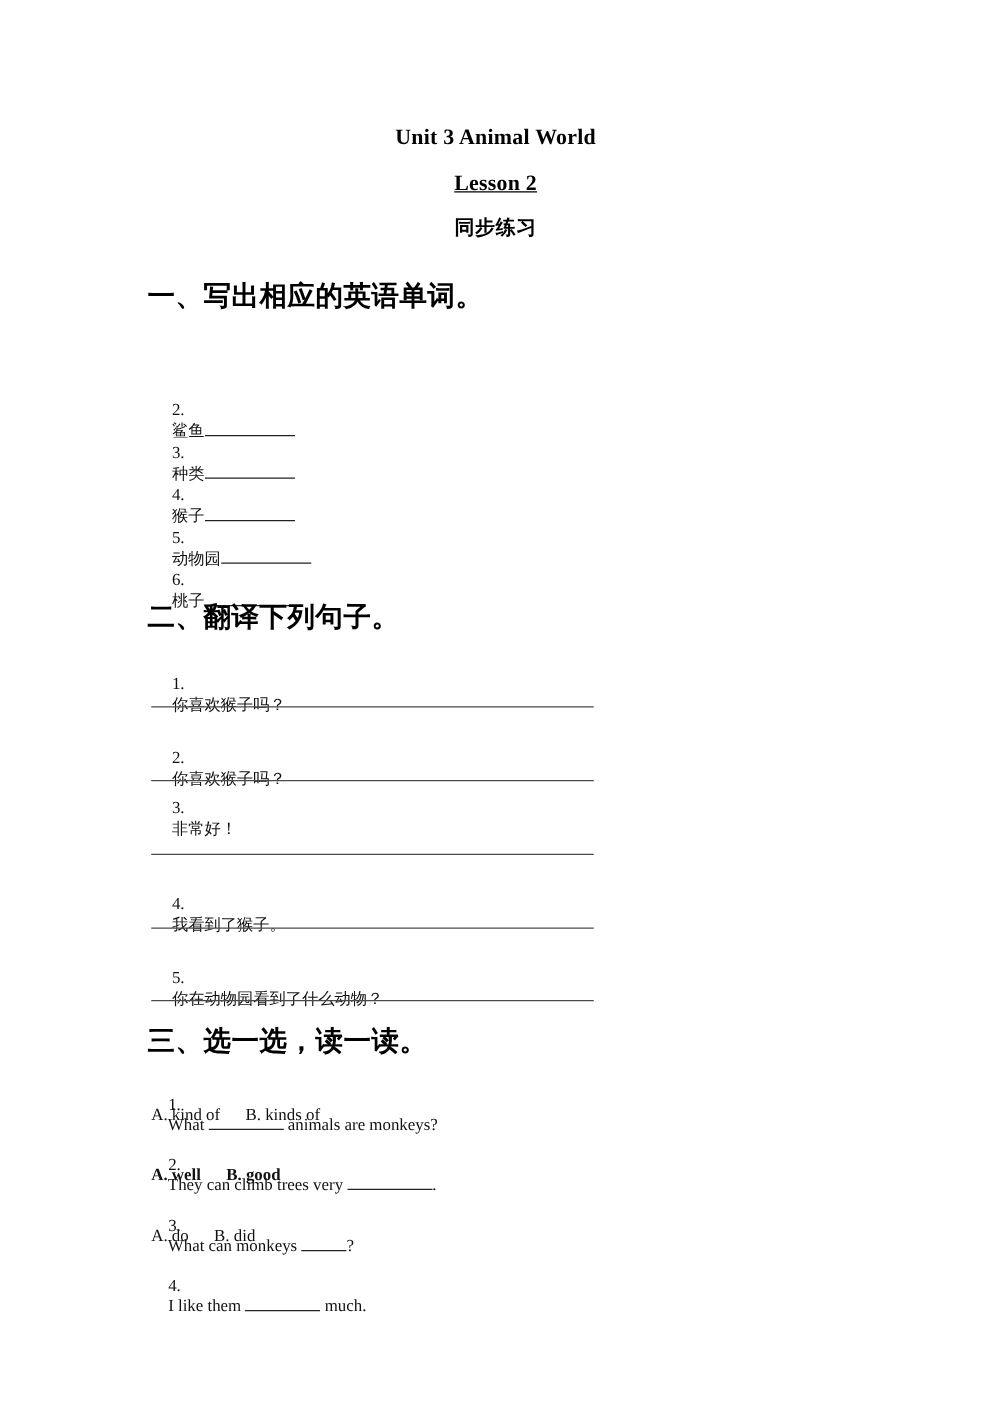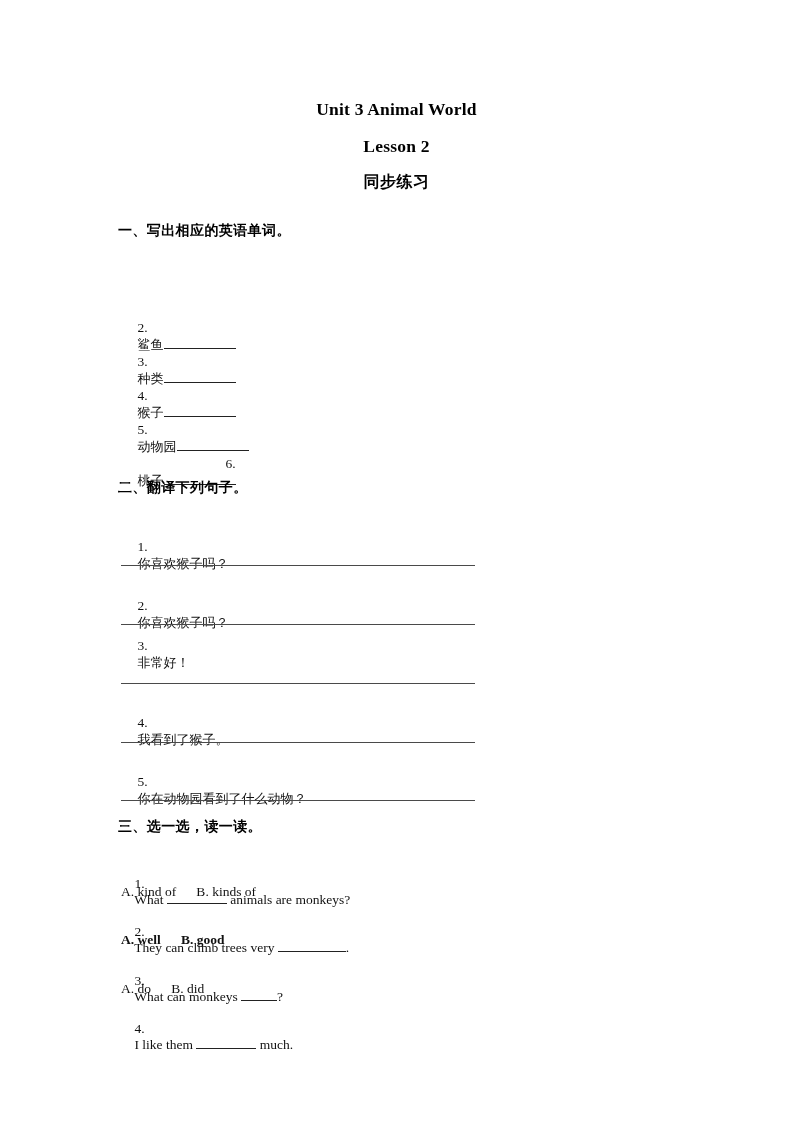--- a/index.html
+++ b/index.html
@@ -29,40 +29,40 @@
     left: 0;
     width: 793px;
     text-align: center;
     font-family: "Liberation Serif", "DejaVu Serif", serif;
     font-weight: bold;
     font-size: 17.5px;
     letter-spacing: 0.2px;
     color: #000;
   }
   .title-1 { top: 99px; }
-  .title-2 { top: 136px; }
+  .title-2 { top: 136px; text-decoration: underline; }
   .title-3 {
     position: absolute;
     left: 0;
     width: 793px;
     top: 172px;
     text-align: center;
     font-family: "DejaVu Sans", "Liberation Sans", sans-serif;
     font-weight: bold;
     font-size: 16px;
     letter-spacing: 0.5px;
   }
 
   
   .section-heading {
     position: absolute;
     left: 118px;
     font-family: Liberation Mono, monospace;
     font-weight: bold;
-    font-size: 14px;
+    font-size: 22px;
     letter-spacing: 0.4px;
     white-space: pre;
   }
 
   
   .item {
     position: absolute;
     left: 121px;
     font-family: "Liberation Serif", "DejaVu Serif", serif;
     font-size: 13.5px;
@@ -117,21 +117,21 @@
     <span>种类</span><span class="blank-inline" style="width:72px;"></span>
   </div>
   <div class="item-cjk" style="top:373px;">
     <span class="num-serif">4.</span>
     <span>猴子</span><span class="blank-inline" style="width:72px;"></span>
   </div>
   <div class="item-cjk" style="top:407px;">
     <span class="num-serif">5.</span>
     <span>动物园</span><span class="blank-inline" style="width:72px;"></span>
   </div>
-  <div class="item-cjk" style="top:441px;text-align:right;">
+  <div class="item-cjk" style="top:441px;">
     <span class="num-serif">6.</span>
     <span>桃子</span><span class="blank-inline" style="width:72px;"></span>
   </div>
 
   <div class="section-heading" style="top:479px;">二、翻译下列句子。</div>
 
   <div class="item-cjk" style="top:524px;">
     <span class="num-serif">1.</span>
     <span>你喜欢猴子吗？</span>
   </div>

